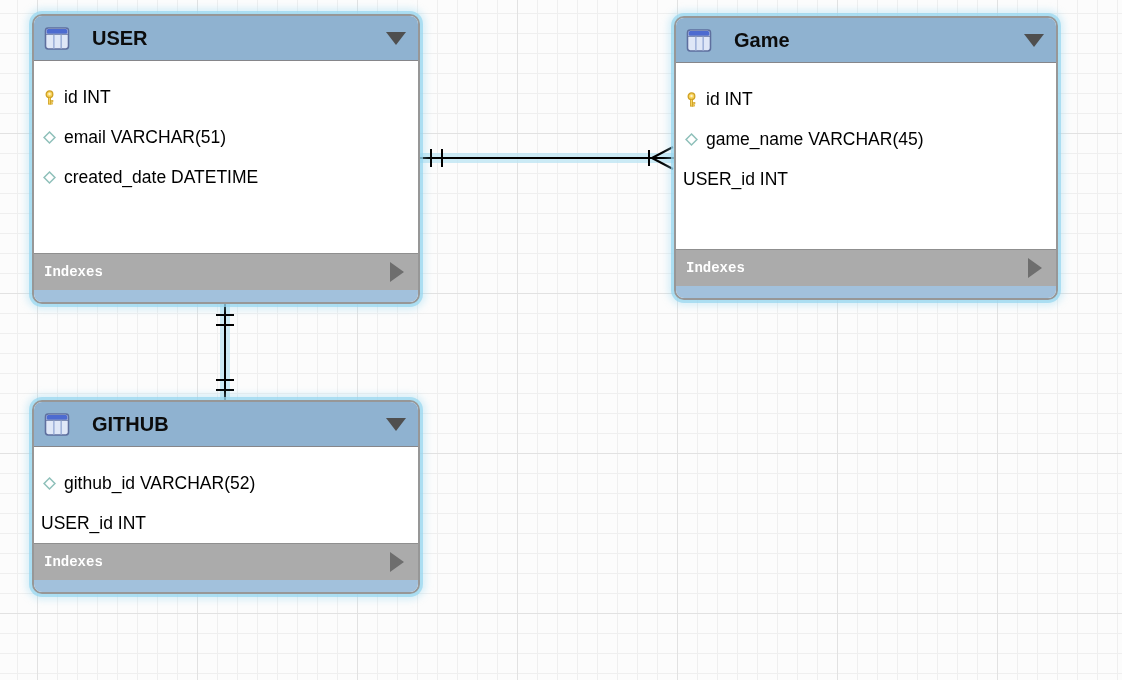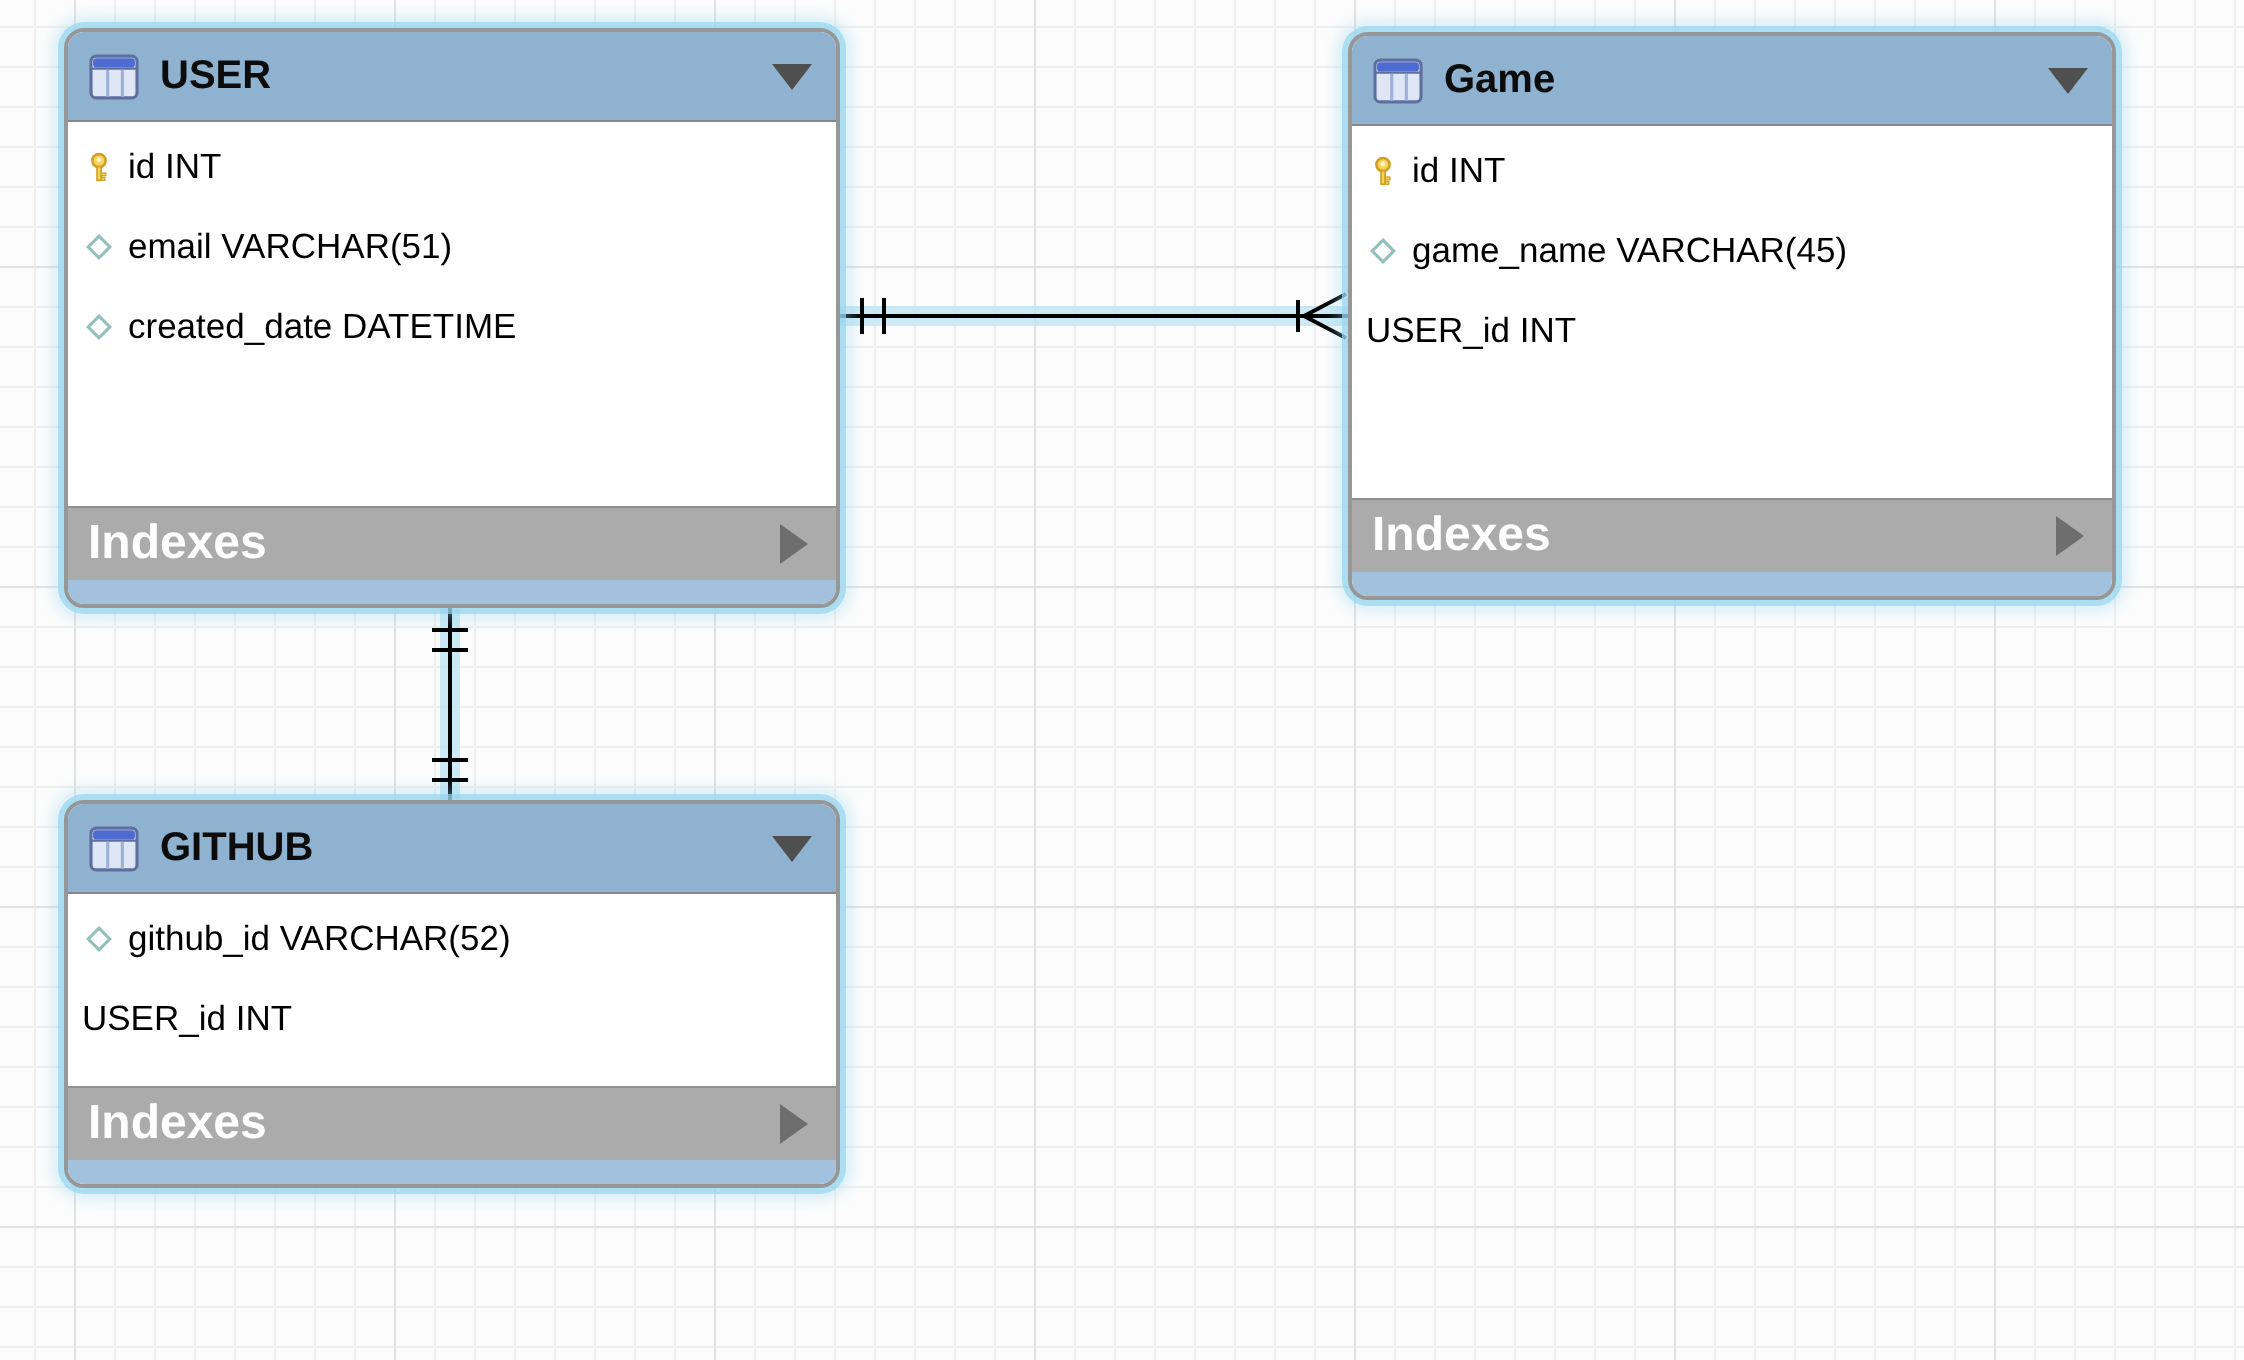--- a/index.html
+++ b/index.html
@@ -43,31 +43,31 @@
     background: #8fb2d0;
     border-bottom: 1px solid #86868a;
     display: flex;
     align-items: center;
     padding: 0 12px 0 10px;
   }
   .table-header .title {
     font-size: 20px;
     font-weight: bold;
     color: #0c0c0c;
-    margin-left: 10px;
+    margin-left: 22px;
     flex: 1;
   }
   .collapse-arrow {
     width: 0; height: 0;
     border-left: 10px solid transparent;
     border-right: 10px solid transparent;
     border-top: 13px solid #4f4f4f;
   }
 
-  .table-body { flex: 1 1 auto; background: #ffffff; padding-top: 2px; }
+  .table-body { flex: 1 1 auto; background: #ffffff; padding-top: 16px; }
   .row {
     height: 40px;
     display: flex;
     align-items: center;
     padding-left: 8px;
   }
   .row .field-icon { width: 15px; display: flex; justify-content: center; margin-right: 7px; flex: 0 0 15px; }
   .row.no-icon { padding-left: 7px; }
   .row .field-text { font-size: 17.5px; color: #000000; white-space: nowrap; }
 
@@ -76,21 +76,22 @@
     background: #ababab;
     border-top: 1px solid #8f8f8f;
     display: flex;
     align-items: center;
     justify-content: space-between;
     padding: 0 14px 0 10px;
   }
   .indexes-bar .indexes-label {
     color: #ffffff;
     font-weight: bold;
-    font-size: 24px;
+    font-size: 14px;
+    font-family: Liberation Mono, monospace;
   }
   .expand-arrow {
     width: 0; height: 0;
     border-top: 10px solid transparent;
     border-bottom: 10px solid transparent;
     border-left: 14px solid #6e6e6e;
   }
   .footer-strip { flex: 0 0 12px; background: #a2c1dc; }
 </style>
 </head>

